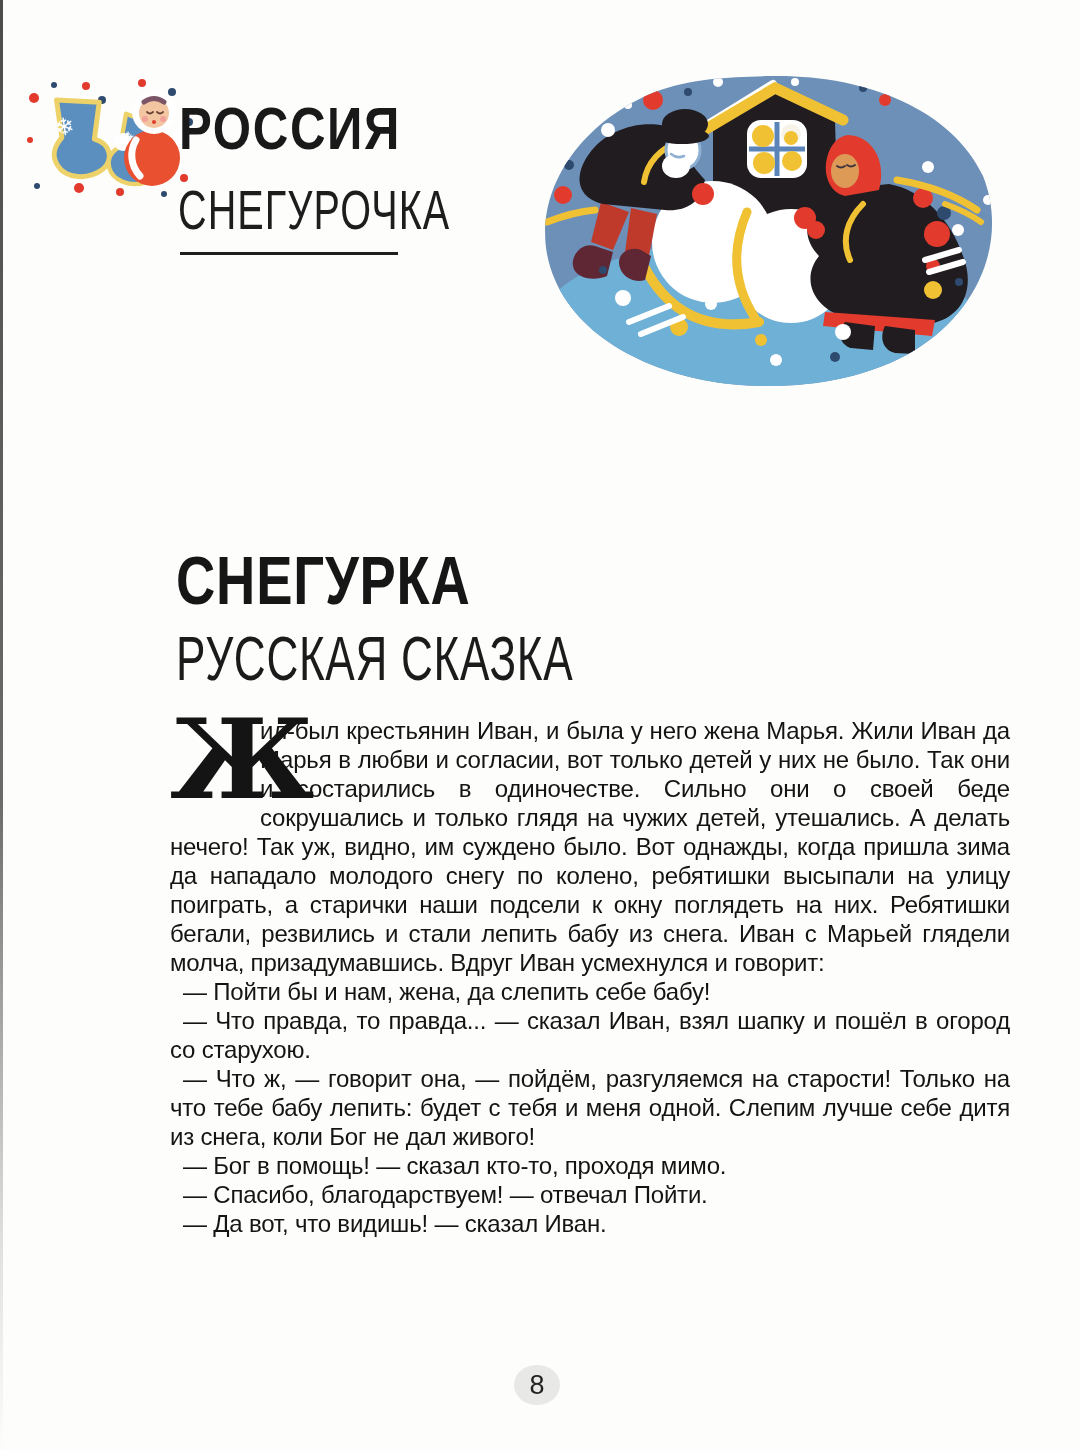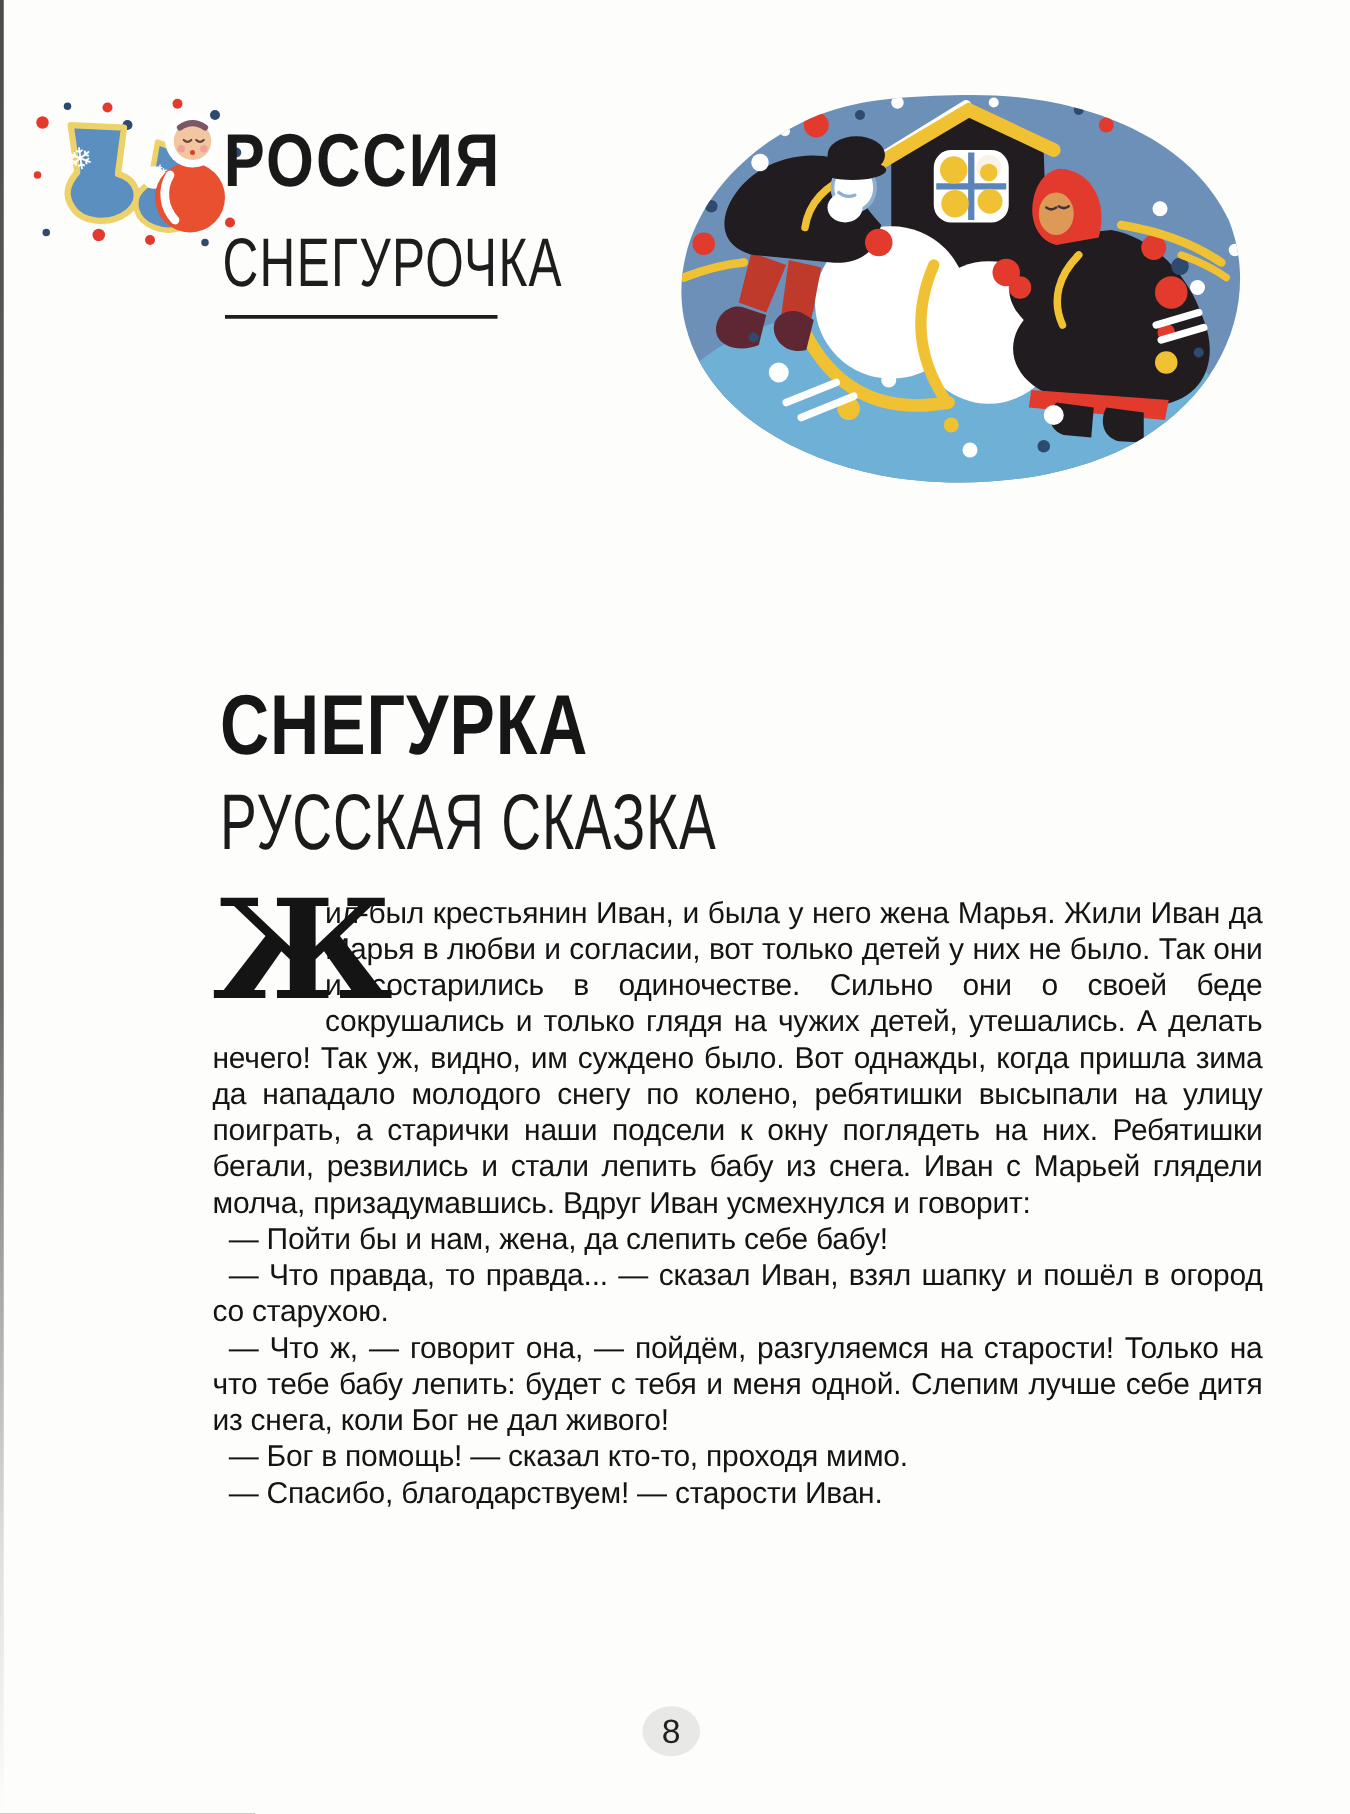--- a/index.html
+++ b/index.html
@@ -207,19 +207,20 @@
 
   <div class="title-main">СНЕГУРКА</div>
   <div class="title-sub">РУССКАЯ СКАЗКА</div>
 
   <div class="story">
       <p class="para opening"><span class="dropcap">Ж</span>ил-был крестьянин Иван, и была у него жена Марья. Жили Иван да Марья в любви и согласии, вот только детей у них не было. Так они и состарились в одиночестве. Сильно они о своей беде сокрушались и только глядя на чужих детей, утешались. А делать нечего! Так уж, видно, им суждено было. Вот однажды, когда пришла зима да нападало молодого снегу по колено, ребятишки высыпали на улицу поиграть, а старички наши подсели к окну поглядеть на них. Ребятишки бегали, резвились и стали лепить бабу из снега. Иван с Марьей глядели молча, призадумавшись. Вдруг Иван усмехнулся и говорит:</p>
       <p class="para indent">— Пойти бы и нам, жена, да слепить себе бабу!</p>
       <p class="para indent">— Что правда, то правда... — сказал Иван, взял шапку и пошёл в огород со старухою.</p>
       <p class="para indent">— Что ж, — говорит она, — пойдём, разгуляемся на старости! Только на что тебе бабу лепить: будет с тебя и меня одной. Слепим лучше себе дитя из снега, коли Бог не дал живого!</p>
       <p class="para indent">— Бог в помощь! — сказал кто-то, проходя мимо.</p>
-      <p class="para indent">— Спасибо, благодарствуем! — старости Иван.</p>
+      <p class="para indent">— Спасибо, благодарствуем! — отвечал Пойти.</p>
+      <p class="para indent">— Да вот, что видишь! — сказал Иван.</p>
     </div>
 
   <div class="page-badge">
     <span>8</span>
   </div>
 </div>
 
 </body></html>

